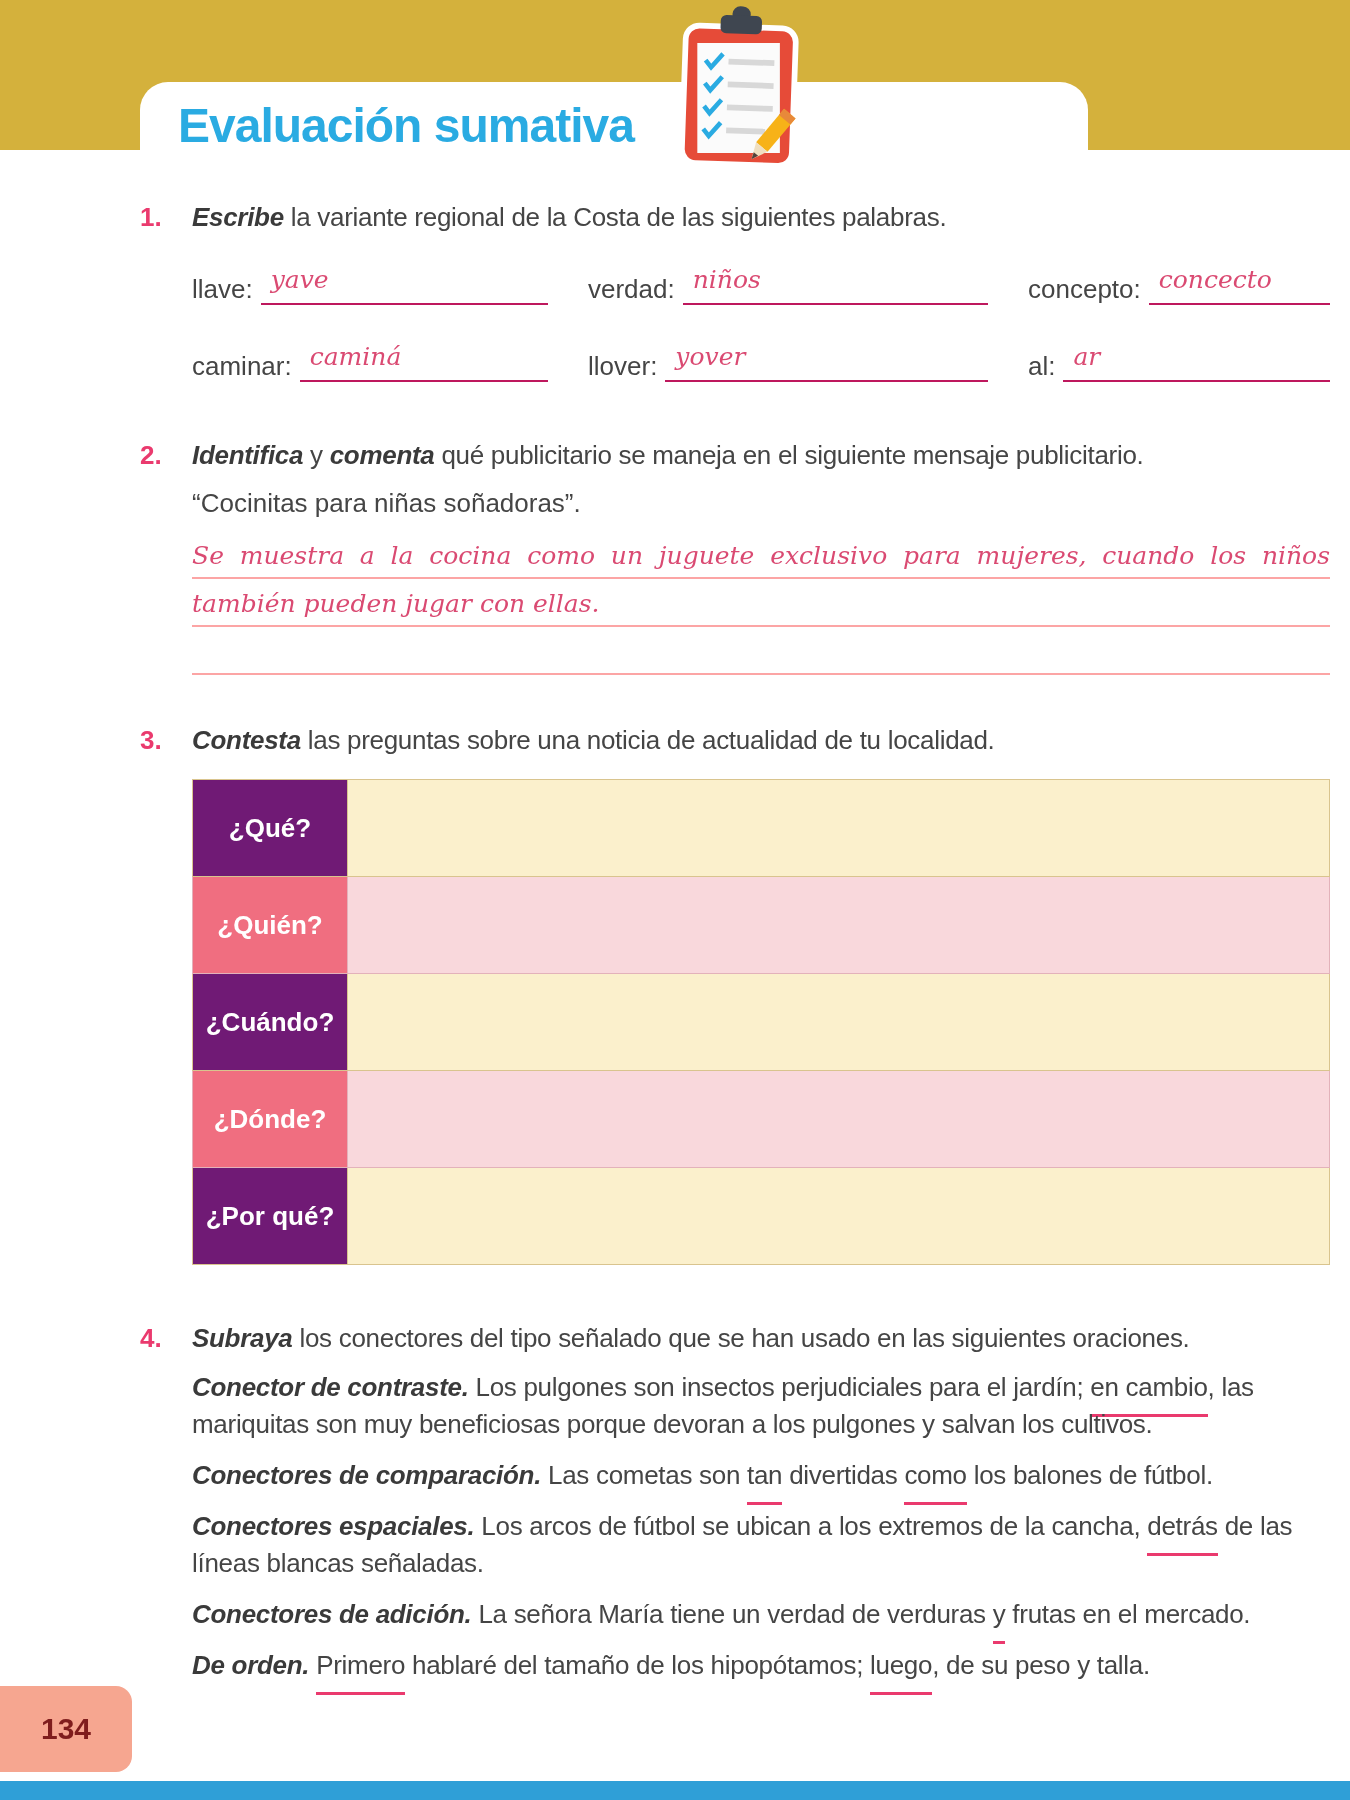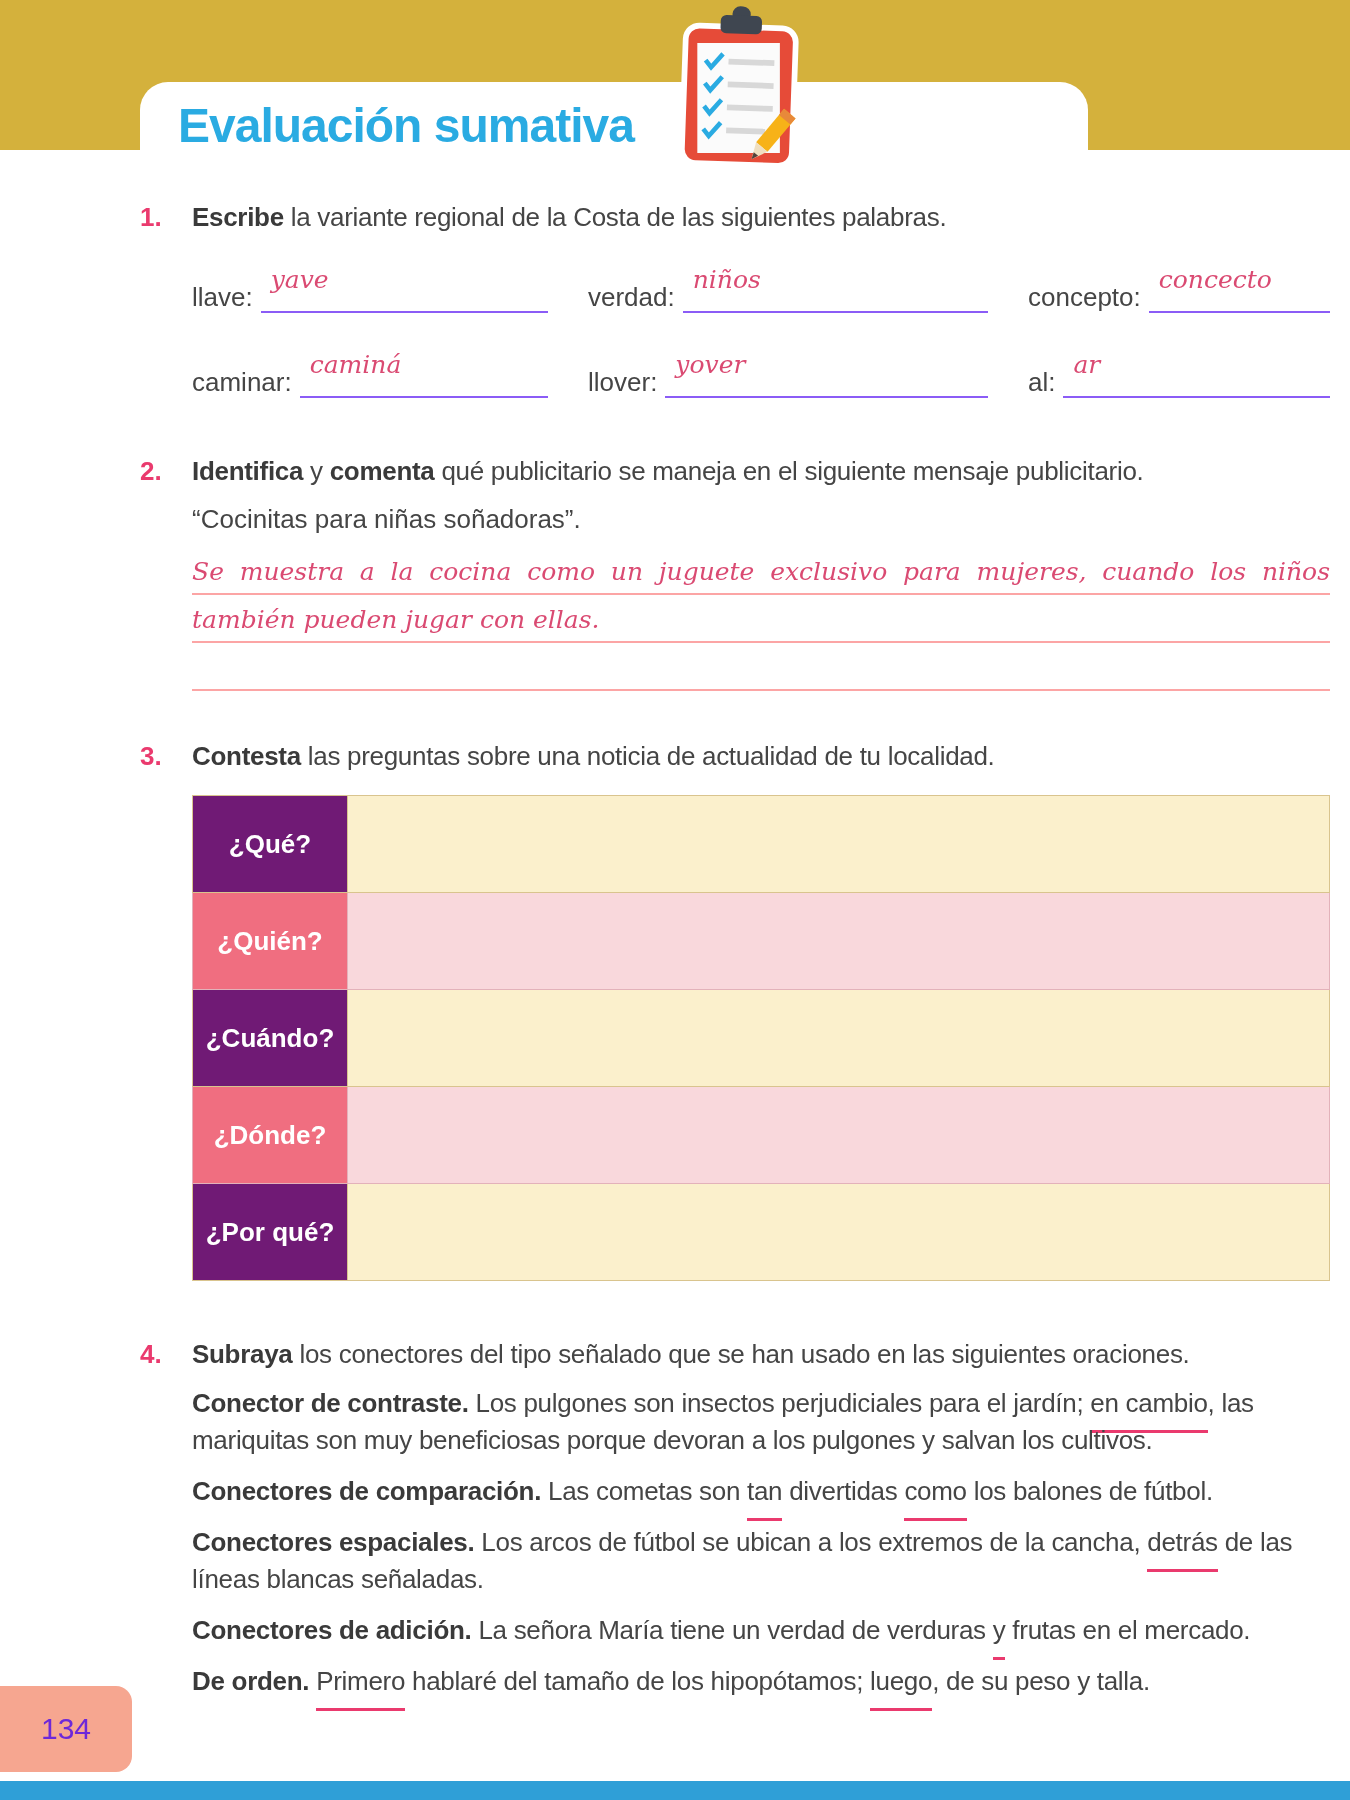--- a/index.html
+++ b/index.html
@@ -12,27 +12,27 @@
   .band{position:absolute;top:0;left:0;width:1350px;height:150px;background:#d4b13c;}
   .panel{position:absolute;top:82px;left:140px;width:948px;height:130px;background:#ffffff;border-radius:28px 28px 0 0;}
   .title{margin:0;padding:16px 15px 0 38px;font-size:48px;font-weight:bold;color:#2aabe2;letter-spacing:-1px;}
   .clipboard{position:absolute;left:668px;top:4px;width:142px;height:172px;}
   
   .content{position:absolute;left:140px;top:200px;width:1190px;}
   .question{display:flex;}
   .qnum{width:52px;flex:none;font-weight:bold;color:#ea3a6e;font-size:26px;line-height:34px;}
   .qbody{flex:1;min-width:0;}
   .qintro{margin:0;font-size:26px;line-height:34px;letter-spacing:-0.3px;}
-  .seg-bold{font-weight:bold;color:#3a3a3a;}
+  .seg-bold{font-weight:bold;color:#3a3a3a;font-style:italic;}
   .seg-underline{border-bottom:3px solid #ea3a6e;padding-bottom:12px;}
   
   .fields{display:grid;grid-template-columns:356px 400px auto;column-gap:40px;row-gap:36px;margin-top:30px;}
   .field{display:flex;align-items:flex-end;font-size:26px;}
   .field-label{margin-right:8px;white-space:nowrap;}
-  .blank{flex:1;border-bottom:2px solid #8b5cf6;padding:0 4px 16px 10px;min-height:28px;}
+  .blank{flex:1;border-bottom:2px solid #be185d;padding:0 4px 8px 10px;min-height:28px;}
   .handwriting{font-family:"DejaVu Serif", serif;font-style:italic;color:#da4a72;font-size:25px;}
   
   .q2{margin-top:56px;}
   .quote{margin:16px 0 0 0;font-size:26px;}
   .answer-lines{margin-top:12px;}
   .answer-line{height:46px;line-height:50px;border-bottom:2px solid #fca5a5;
     font-family:"DejaVu Serif", serif;font-style:italic;color:#da4a72;font-size:25px;overflow:hidden;}
   .justify-line{text-align:justify;text-align-last:justify;}
   
   .q3{margin-top:48px;}
@@ -44,21 +44,21 @@
   .row-pink .row-label{background:#f06e80;margin-left:37px;}
   .row-pink .row-cell{background:#f9d8dc;}
   .row-pink td{border-color:#e3b2ba;}
   
   .q4{margin-top:56px;}
   .connector-item{margin:14px 0 0 0;font-size:26px;line-height:37px;letter-spacing:-0.3px;}
   .connector-item:first-of-type{margin-top:10px;}
   
   .page-badge{position:absolute;left:0;top:1686px;width:132px;height:86px;background:#f6a690;
     border-radius:0 16px 16px 0;display:flex;align-items:center;justify-content:center;
-    font-size:30px;color:#6d28d9;}
+    font-size:30px;color:#7f1d1d;font-weight:bold;}
   .footer-bar{position:absolute;left:0;top:1781px;width:1350px;height:19px;background:#2f9fd7;}
 </style>
 </head>
 <body>
 
 <header>
   <div class="band"></div>
   <div class="panel">
     <h1 class="title">Evaluación sumativa</h1>
   </div>

